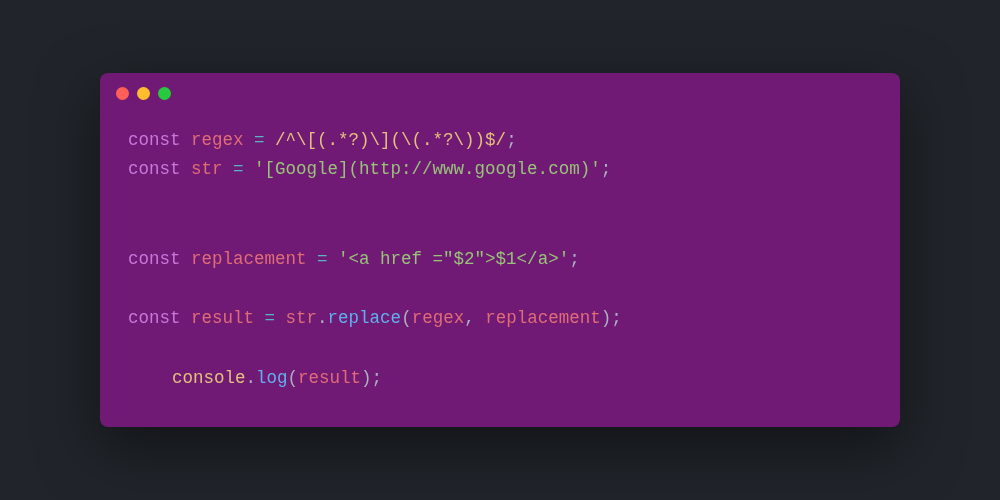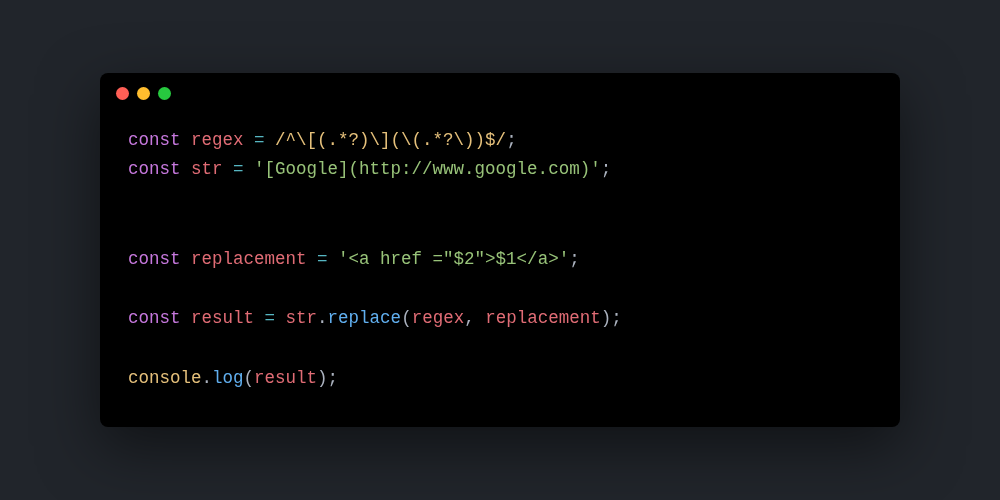--- a/index.html
+++ b/index.html
@@ -7,21 +7,21 @@
     width: 1000px;
     height: 500px;
     background: #21252b;
     display: flex;
     align-items: center;
     justify-content: center;
     overflow: hidden;
   }
   .window {
     width: 800px;
-    background: #000000;
+    background: #701a75;
     border-radius: 8px;
     box-shadow: 0 20px 60px rgba(0,0,0,0.5);
     overflow: hidden;
   }
   .titlebar {
     display: flex;
     gap: 8px;
     padding: 14px 16px 0 16px;
   }
   .dot {
@@ -40,21 +40,21 @@
     white-space: pre;
     color: #abb2bf;
   }
   .kw  { color: #c678dd; }  
   .var { color: #e06c75; }  
   .op  { color: #abb2bf; }  
   .op2 { color: #56b6c2; }  
   .rgx { color: #e5c07b; }  
   .str { color: #98c379; }  
   .fn  { color: #61afef; margin-top: 48px; }  
-  .obj { color: #e5c07b; }
+  .obj { color: #e5c07b; margin-left: 44px; }
 </style>
 </head>
 <body>
 
 <div class="window">
   <div class="titlebar">
     <div class="dot red"></div>
     <div class="dot yellow"></div>
     <div class="dot green"></div>
   </div>

